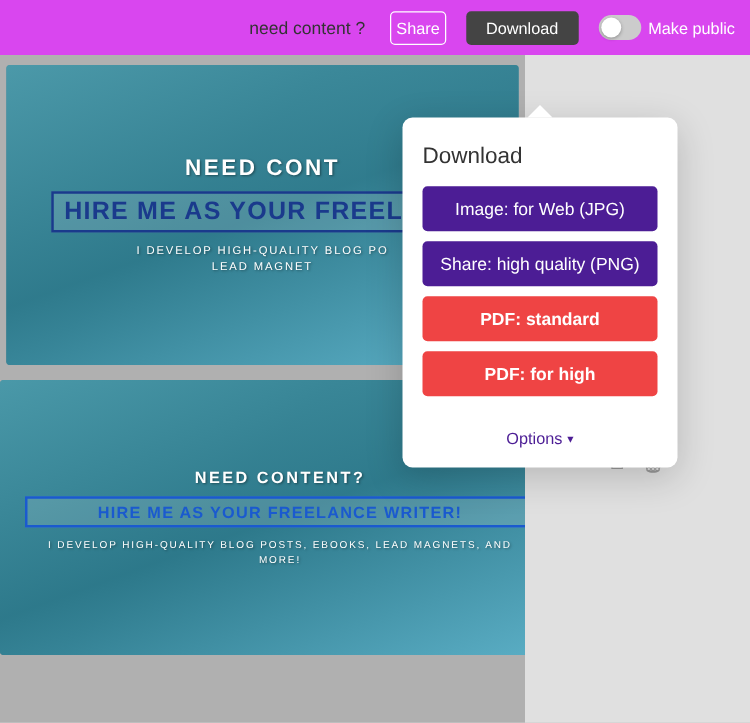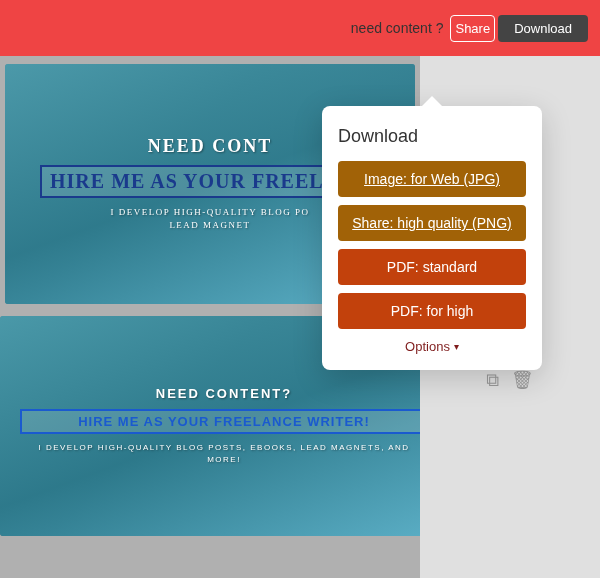--- a/index.html
+++ b/index.html
@@ -7,27 +7,27 @@
       width: 600px;
       height: 578px;
       overflow: hidden;
       font-family: 'Helvetica Neue', Arial, sans-serif;
       background: #e8e8e8;
     }
 
     
     .toolbar {
       width: 100%;
-      height: 56px;
-      background: #ef4444;
+      height: 44px;
+      background: #d946ef;
       display: flex;
       align-items: center;
       justify-content: flex-end;
       padding: 0 12px;
-      gap: 3px;
+      gap: 16px;
       position: relative;
       z-index: 10;
     }
     .need-content-label {
       color: #333;
       font-size: 14px;
       font-weight: 500;
       margin-right: 4px;
     }
     .share-btn {
@@ -102,21 +102,20 @@
       width: 410px;
       height: 240px;
       margin: 8px auto 0;
       background: linear-gradient(135deg, #5a8fa0 0%, #3a7a8a 40%, #7ab5c5 100%);
       border-radius: 3px;
       overflow: hidden;
       position: relative;
       display: flex;
       align-items: center;
       justify-content: center;
-      font-family: Liberation Serif, serif;
     }
     .design-card-bg {
       position: absolute;
       inset: 0;
       background: linear-gradient(160deg, #4a9aaa 0%, #2d7a8c 50%, #5ab0c8 100%);
       opacity: 0.9;
     }
     .design-card-overlay {
       position: relative;
       z-index: 2;
@@ -234,48 +233,54 @@
       padding: 10px 0;
       border: none;
       border-radius: 4px;
       font-size: 14px;
       font-weight: 500;
       cursor: pointer;
       margin-bottom: 8px;
       color: #fff;
     }
     .btn-green {
-      background: #a16207;
-      text-decoration: underline;
+      background: #4c1d95;
     }
     .btn-cyan {
-      background: #c2410c;
+      background: #ef4444;
+      font-weight: bold;
     }
     .options-link {
       display: flex;
       align-items: center;
       justify-content: center;
       gap: 4px;
-      color: #7f1d1d;
+      color: #4c1d95;
       font-size: 13px;
       cursor: pointer;
-      margin-top: 2px;
+      margin-top: 18px;
       text-align: right;
     }
     .options-chevron {
       font-size: 10px;
     }
   </style>
 </head>
 <body>
 
 <div class="toolbar">
   <span class="need-content-label">need content ?</span>
   <button class="share-btn">Share</button>
   <button class="download-btn">Download</button>
+  <div class="toggle-wrap">
+    <div class="toggle">
+      <div class="toggle-knob"></div>
+    </div>
+    <span class="make-public-label">Make public</span>
+  </div>
 </div>
 
 <div class="main">
 
   <div class="canvas-area">
 
     <div class="design-card">
       <div class="design-card-bg"></div>
       <div class="design-card-overlay">
         <div class="card-text-need">NEED CONT</div>

